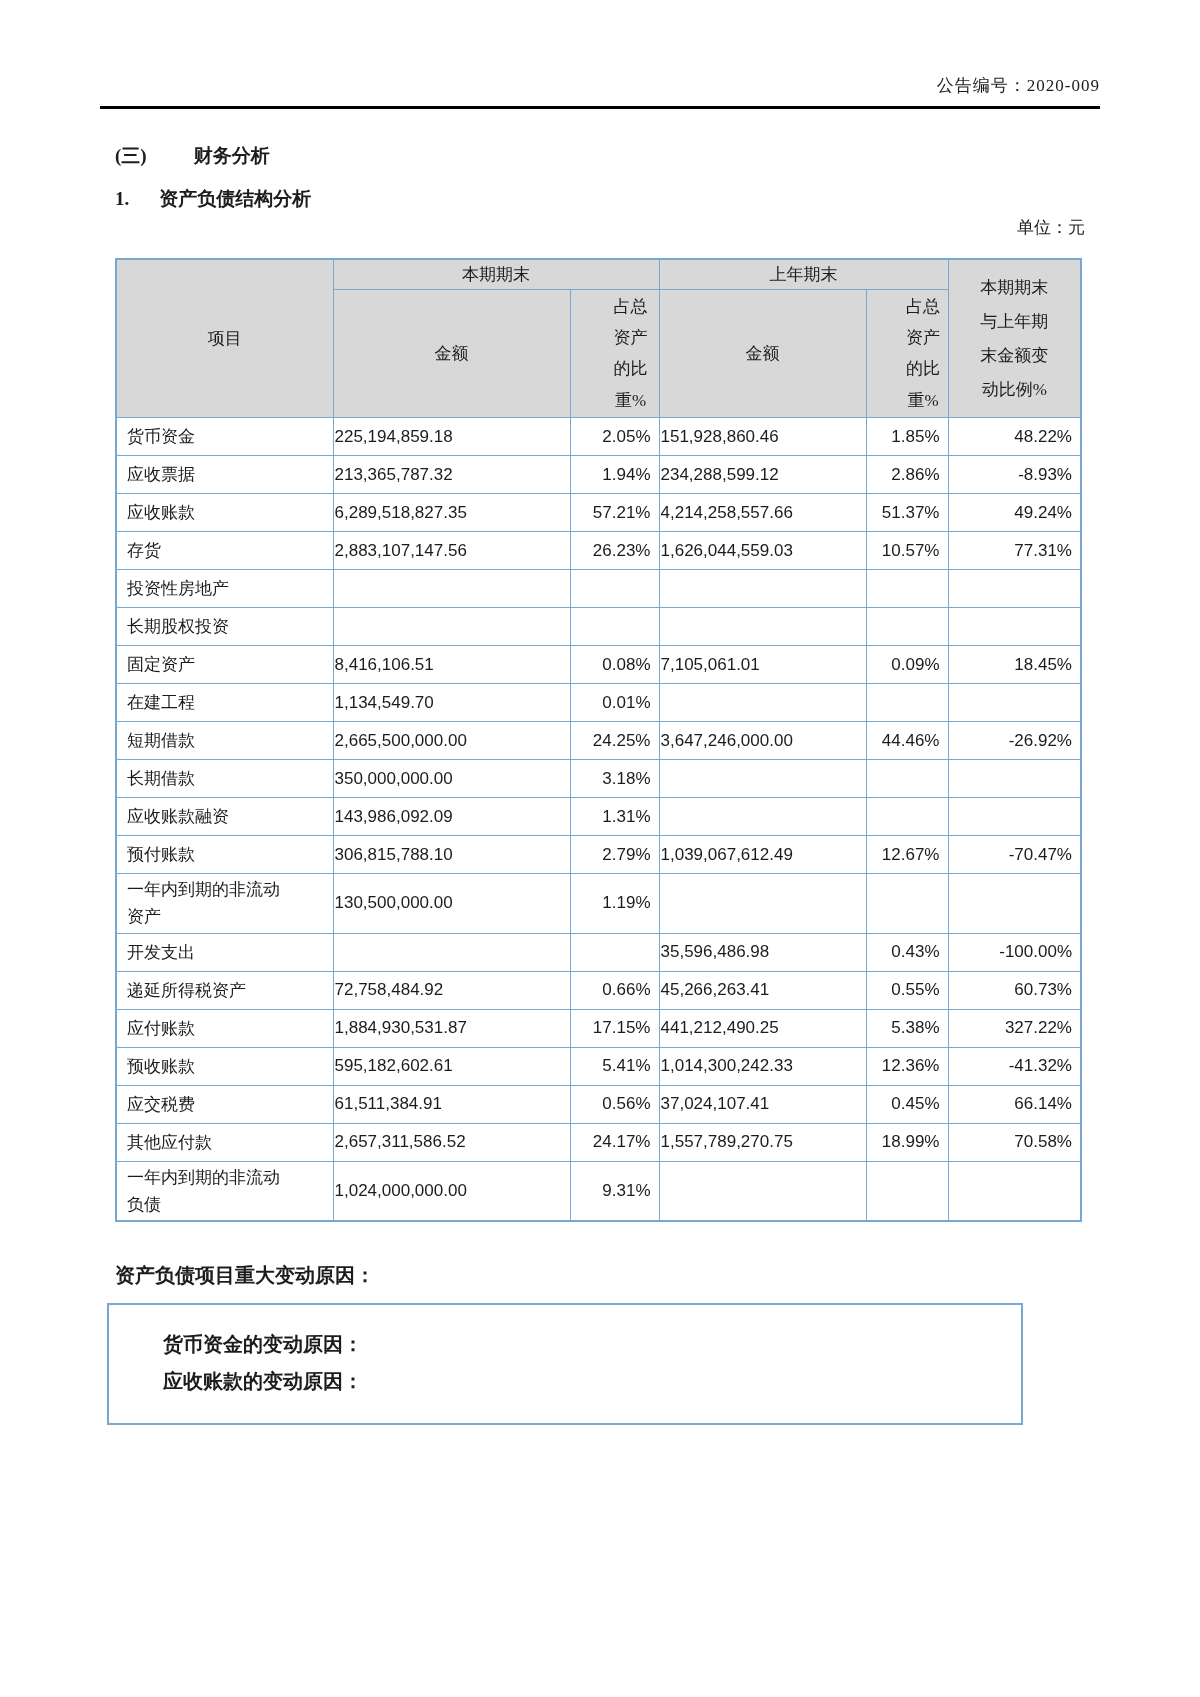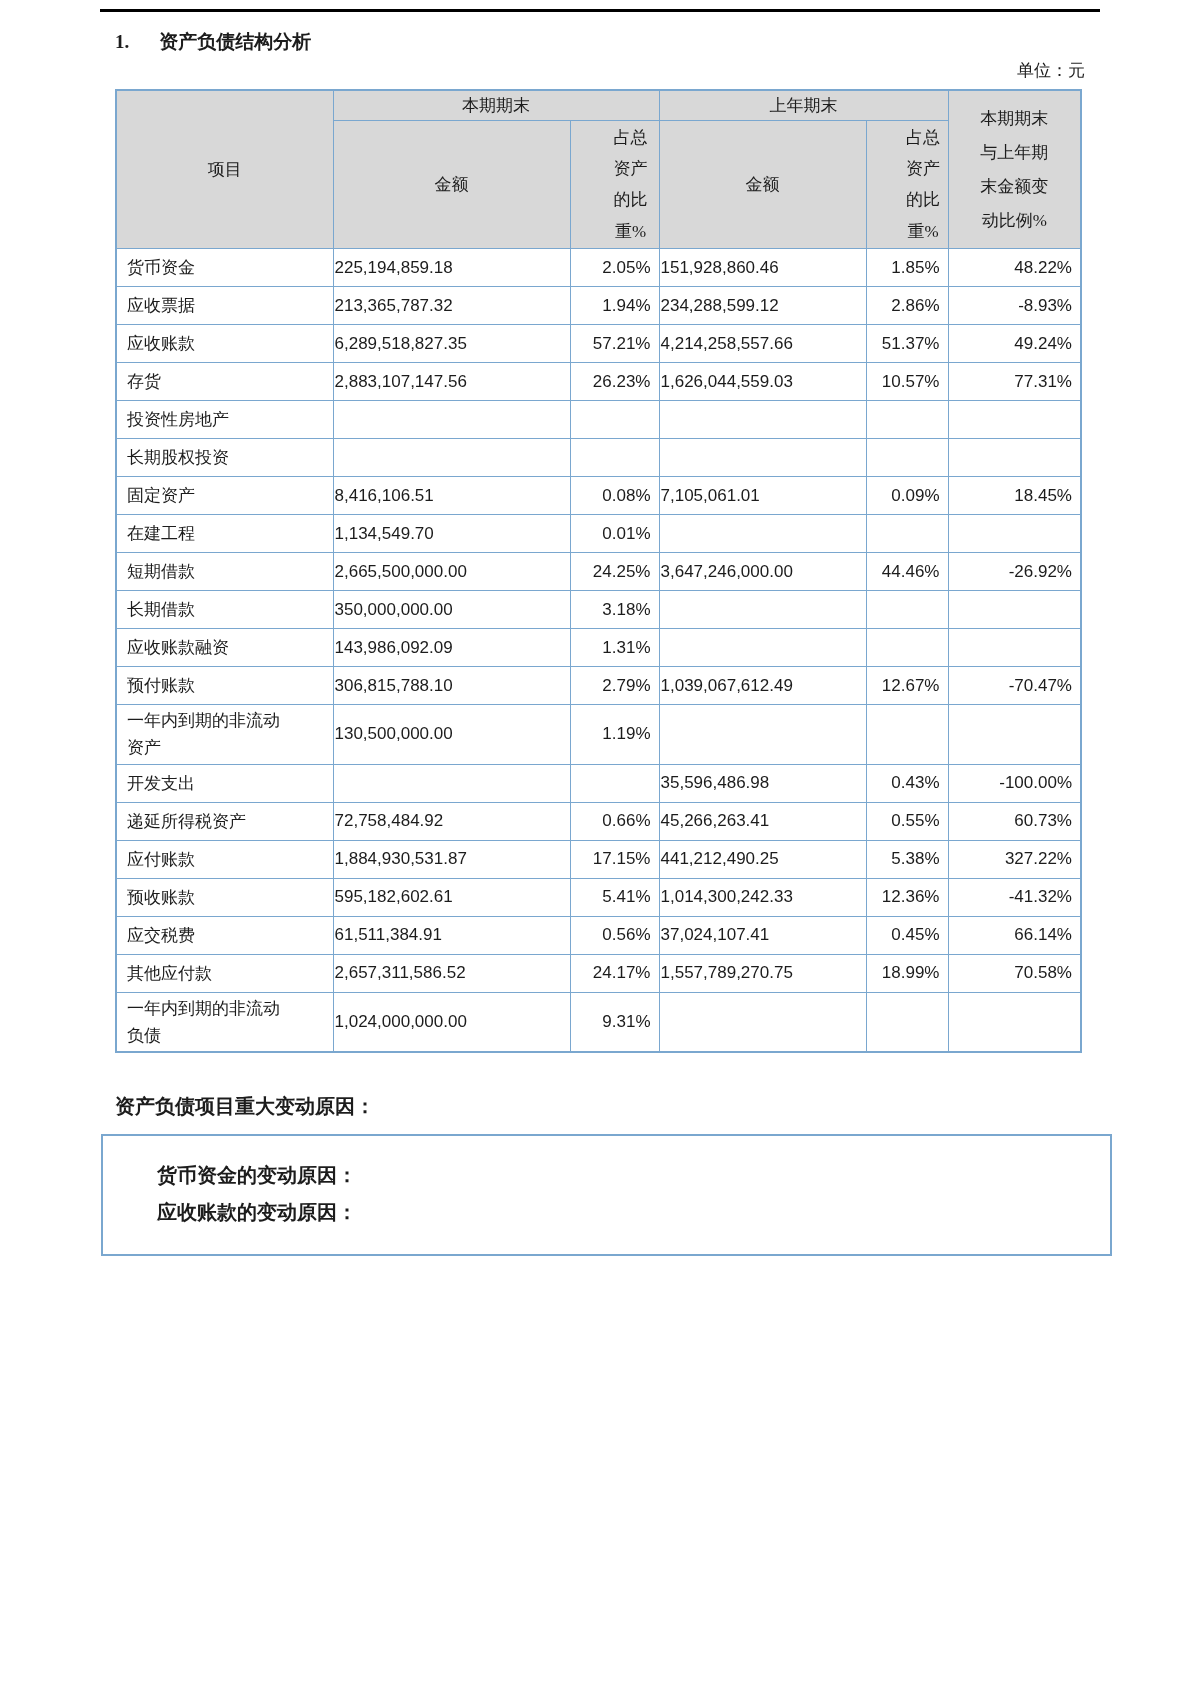--- a/index.html
+++ b/index.html
@@ -22,21 +22,21 @@
     margin:34px 0 0 15px;
     font-size:19px;font-weight:bold;
   }
   .t1 .name{margin-left:47px;}
   .t2{
     margin:17px 0 0 15px;
     font-size:19px;font-weight:bold;
   }
   .t2 .name{margin-left:30px;margin-top:16px;}
   .unit{
-    margin:4px 15px 7px 15px;
+    margin:4px 15px 19px 15px;
     text-align:right;
     font-size:17px;
   }
   table.fin{
     border-collapse:collapse;
     margin-left:15px;
     table-layout:fixed;
     width:965px;
   }
   table.fin th, table.fin td{
@@ -72,22 +72,22 @@
     padding-right:8px;
     font-family:"Liberation Sans","DejaVu Sans",sans-serif;
     font-size:16.5px;
   }
   .notes-head{
     margin:40px 0 14px 15px;
     font-size:20px;font-weight:bold;
   }
   .notes-box{
     box-sizing:border-box;
-    margin-left:1px;
-    width:1011px;
+    margin-left:7px;
+    width:916px;
     border:2px solid #7aa7cf;
     padding:16px 14px 22px 14px;
   }
   .notes-box .sub{
     font-size:20px;font-weight:bold;
     text-indent:2em;
     margin:10px 0 6px 0;
   }
   .notes-box .para{
     margin:6px 0 14px 0;
@@ -95,22 +95,26 @@
     line-height:2.28;
     text-align:justify;
     text-indent:2em;
   }
 </style>
 </head>
 <body>
 
 <div class="page">
 
+  <div class="ann">公告编号：2020-009</div>
   <div class="rule"></div>
 
+  <div class="t1">
+    <span>(三)</span><span class="name">财务分析</span>
+  </div>
 
   <div class="t2">
     <span>1.</span><span class="name">资产负债结构分析</span>
   </div>
 
   <div class="unit">单位：元</div>
 
   <table class="fin">
     <colgroup>
       <col style="width:217px">

